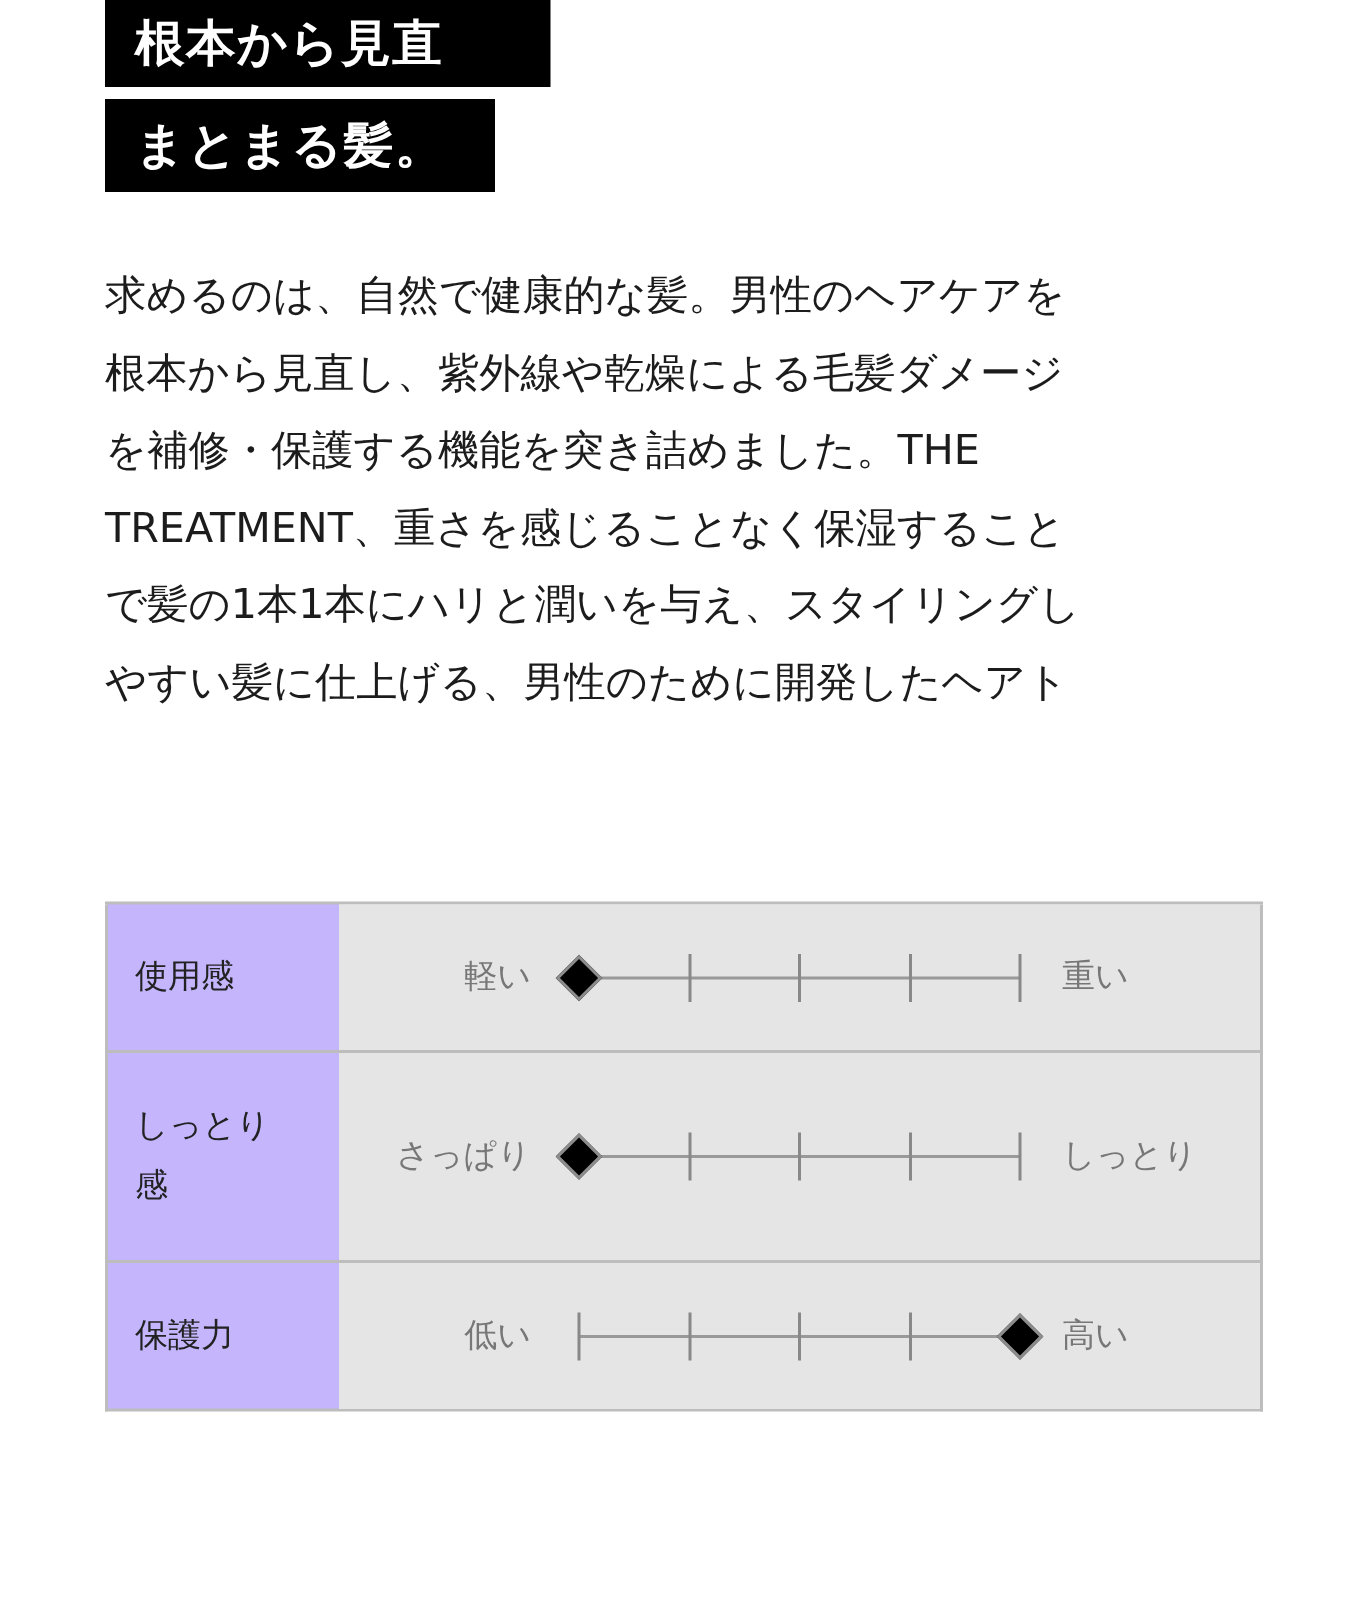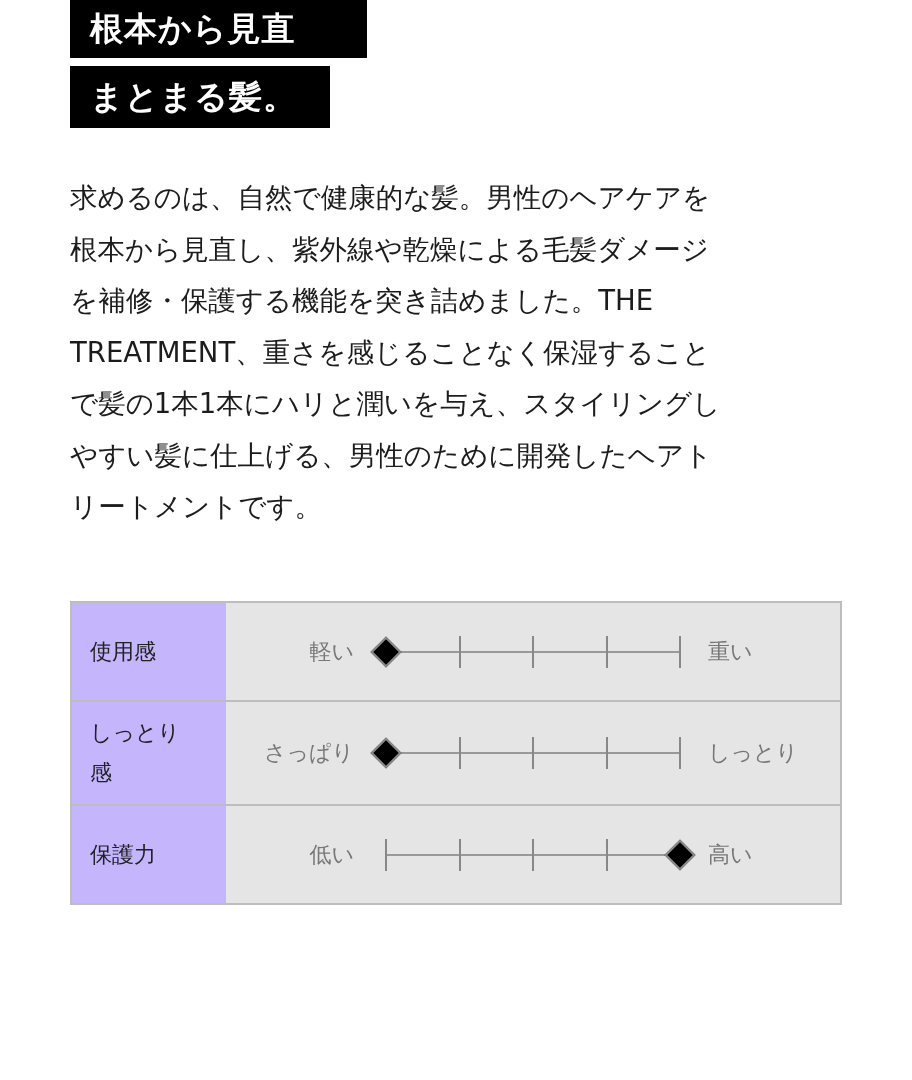--- a/index.html
+++ b/index.html
@@ -12,21 +12,21 @@
   .h2 { top: 66px; width: 260px; height: 62px; line-height: 62px; }
   .body-text { position: absolute; left: 70px; top: 172px; width: 780px;
                font-size: 27.5px; line-height: 51.5px; color: #1c1c1c; }
   .body-text div { white-space: nowrap; }
   table.spec { position: absolute; left: 70px; top: 601px; width: 772px;
                border-collapse: collapse; border: 2px solid #bdbdbd; }
   table.spec td { border-top: 2px solid #bdbdbd; padding: 0; vertical-align: middle; }
   td.label { width: 155px; background: #c4b5fd; font-size: 22px; color: #222;
              padding-left: 18px !important; box-sizing: border-box; line-height: 40px; }
   td.scale-cell { position: relative; background: #e5e5e5; }
-  .row1 { height: 99px; } .row2 { height: 104px; } .row3 { height: 99px; } .row4 { height: 99px; }
+  .row1 { height: 99px; } .row2 { height: 140px; } .row3 { height: 99px; } .row4 { height: 99px; }
   .scale { position: absolute; left: 0; right: 0; top: 50%; height: 40px; margin-top: -20px; }
   .lbl-left { position: absolute; right: 486px; top: 0; height: 40px; line-height: 40px;
               font-size: 22px; color: #777; white-space: nowrap; }
   .lbl-right { position: absolute; left: 482px; top: 0; height: 40px; line-height: 40px;
                font-size: 22px; color: #777; white-space: nowrap; }
   .track { position: absolute; left: 160px; width: 294px; top: 19px; height: 2px; background: #999; }
   .tick { position: absolute; top: 4px; width: 2px; height: 32px; background: #888; }
   .marker { position: absolute; top: 8px; width: 18px; height: 18px; background: #000;
             border: 2px solid #8c8c8c; transform: rotate(45deg); box-sizing: border-box;
             width: 22px; height: 22px; top: 9px; }
@@ -37,21 +37,20 @@
 <div class="headline h1">根本から見直し、</div>
 <div class="headline h2">まとまる髪。</div>
 
 <div class="body-text">
   <div>求めるのは、自然で健康的な髪。男性のヘアケアを</div>
   <div>根本から見直し、紫外線や乾燥による毛髪ダメージ</div>
   <div>を補修・保護する機能を突き詰めました。THE</div>
   <div>TREATMENT、重さを感じることなく保湿すること</div>
   <div>で髪の1本1本にハリと潤いを与え、スタイリングし</div>
   <div>やすい髪に仕上げる、男性のために開発したヘアト</div>
-  <div>リートメントです。</div>
 </div>
 
 <table class="spec">
   <tbody>
       <tr class="row1">
     <td class="label">使用感</td>
     <td class="scale-cell">
       <div class="scale">
         <span class="lbl-left">軽い</span>
         <span class="lbl-right">重い</span>

